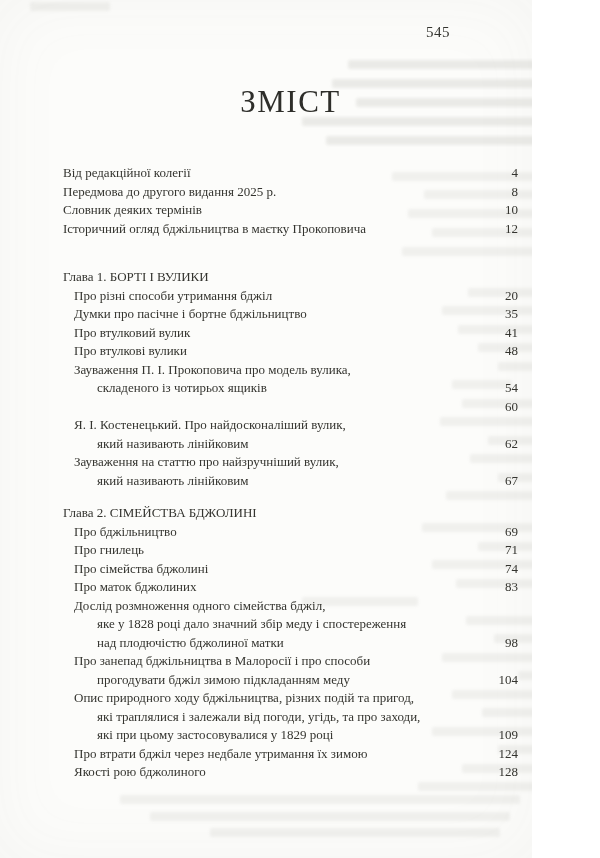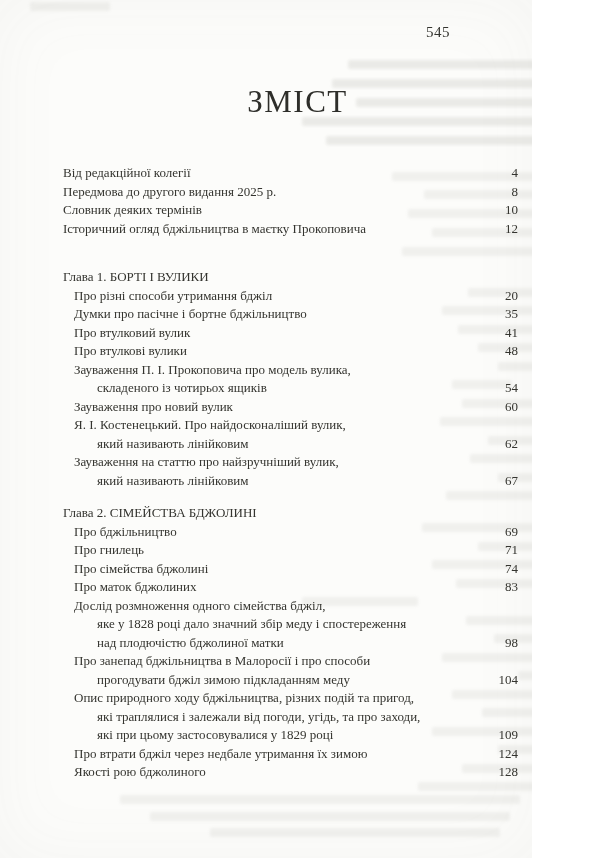--- a/index.html
+++ b/index.html
@@ -41,21 +41,21 @@
   .folio {
     position: absolute;
     top: 24px;
     right: 82px;
     font-size: 15px;
     letter-spacing: 0.5px;
   }
   .title {
     position: absolute;
     top: 84px;
-    left: 70px;
+    left: 63px;
     width: 455px;
     margin: 0;
     text-align: center;
     font-size: 31px;
     font-weight: normal;
     letter-spacing: 1.5px;
     color: #2e2e2a;
   }
   .toc {
     position: absolute;
@@ -193,21 +193,20 @@
               <div class="line">
                 <span class="t">Зауваження П. І. Прокоповича про модель вулика,</span>
               </div>
               <div class="line cont">
                 <span class="t">складеного із чотирьох ящиків</span>
                 <span class="pg">54</span>
               </div>
             </div>
             <div class="entry">
               <div class="line">
-                <span class="t">Зауваження про новий вулик</span>
                 <span class="pg">60</span>
               </div>
             </div>
             <div class="entry">
               <div class="line">
                 <span class="t">Я. І. Костенецький. Про найдосконаліший вулик,</span>
               </div>
               <div class="line cont">
                 <span class="t">який називають лінійковим</span>
                 <span class="pg">62</span>

